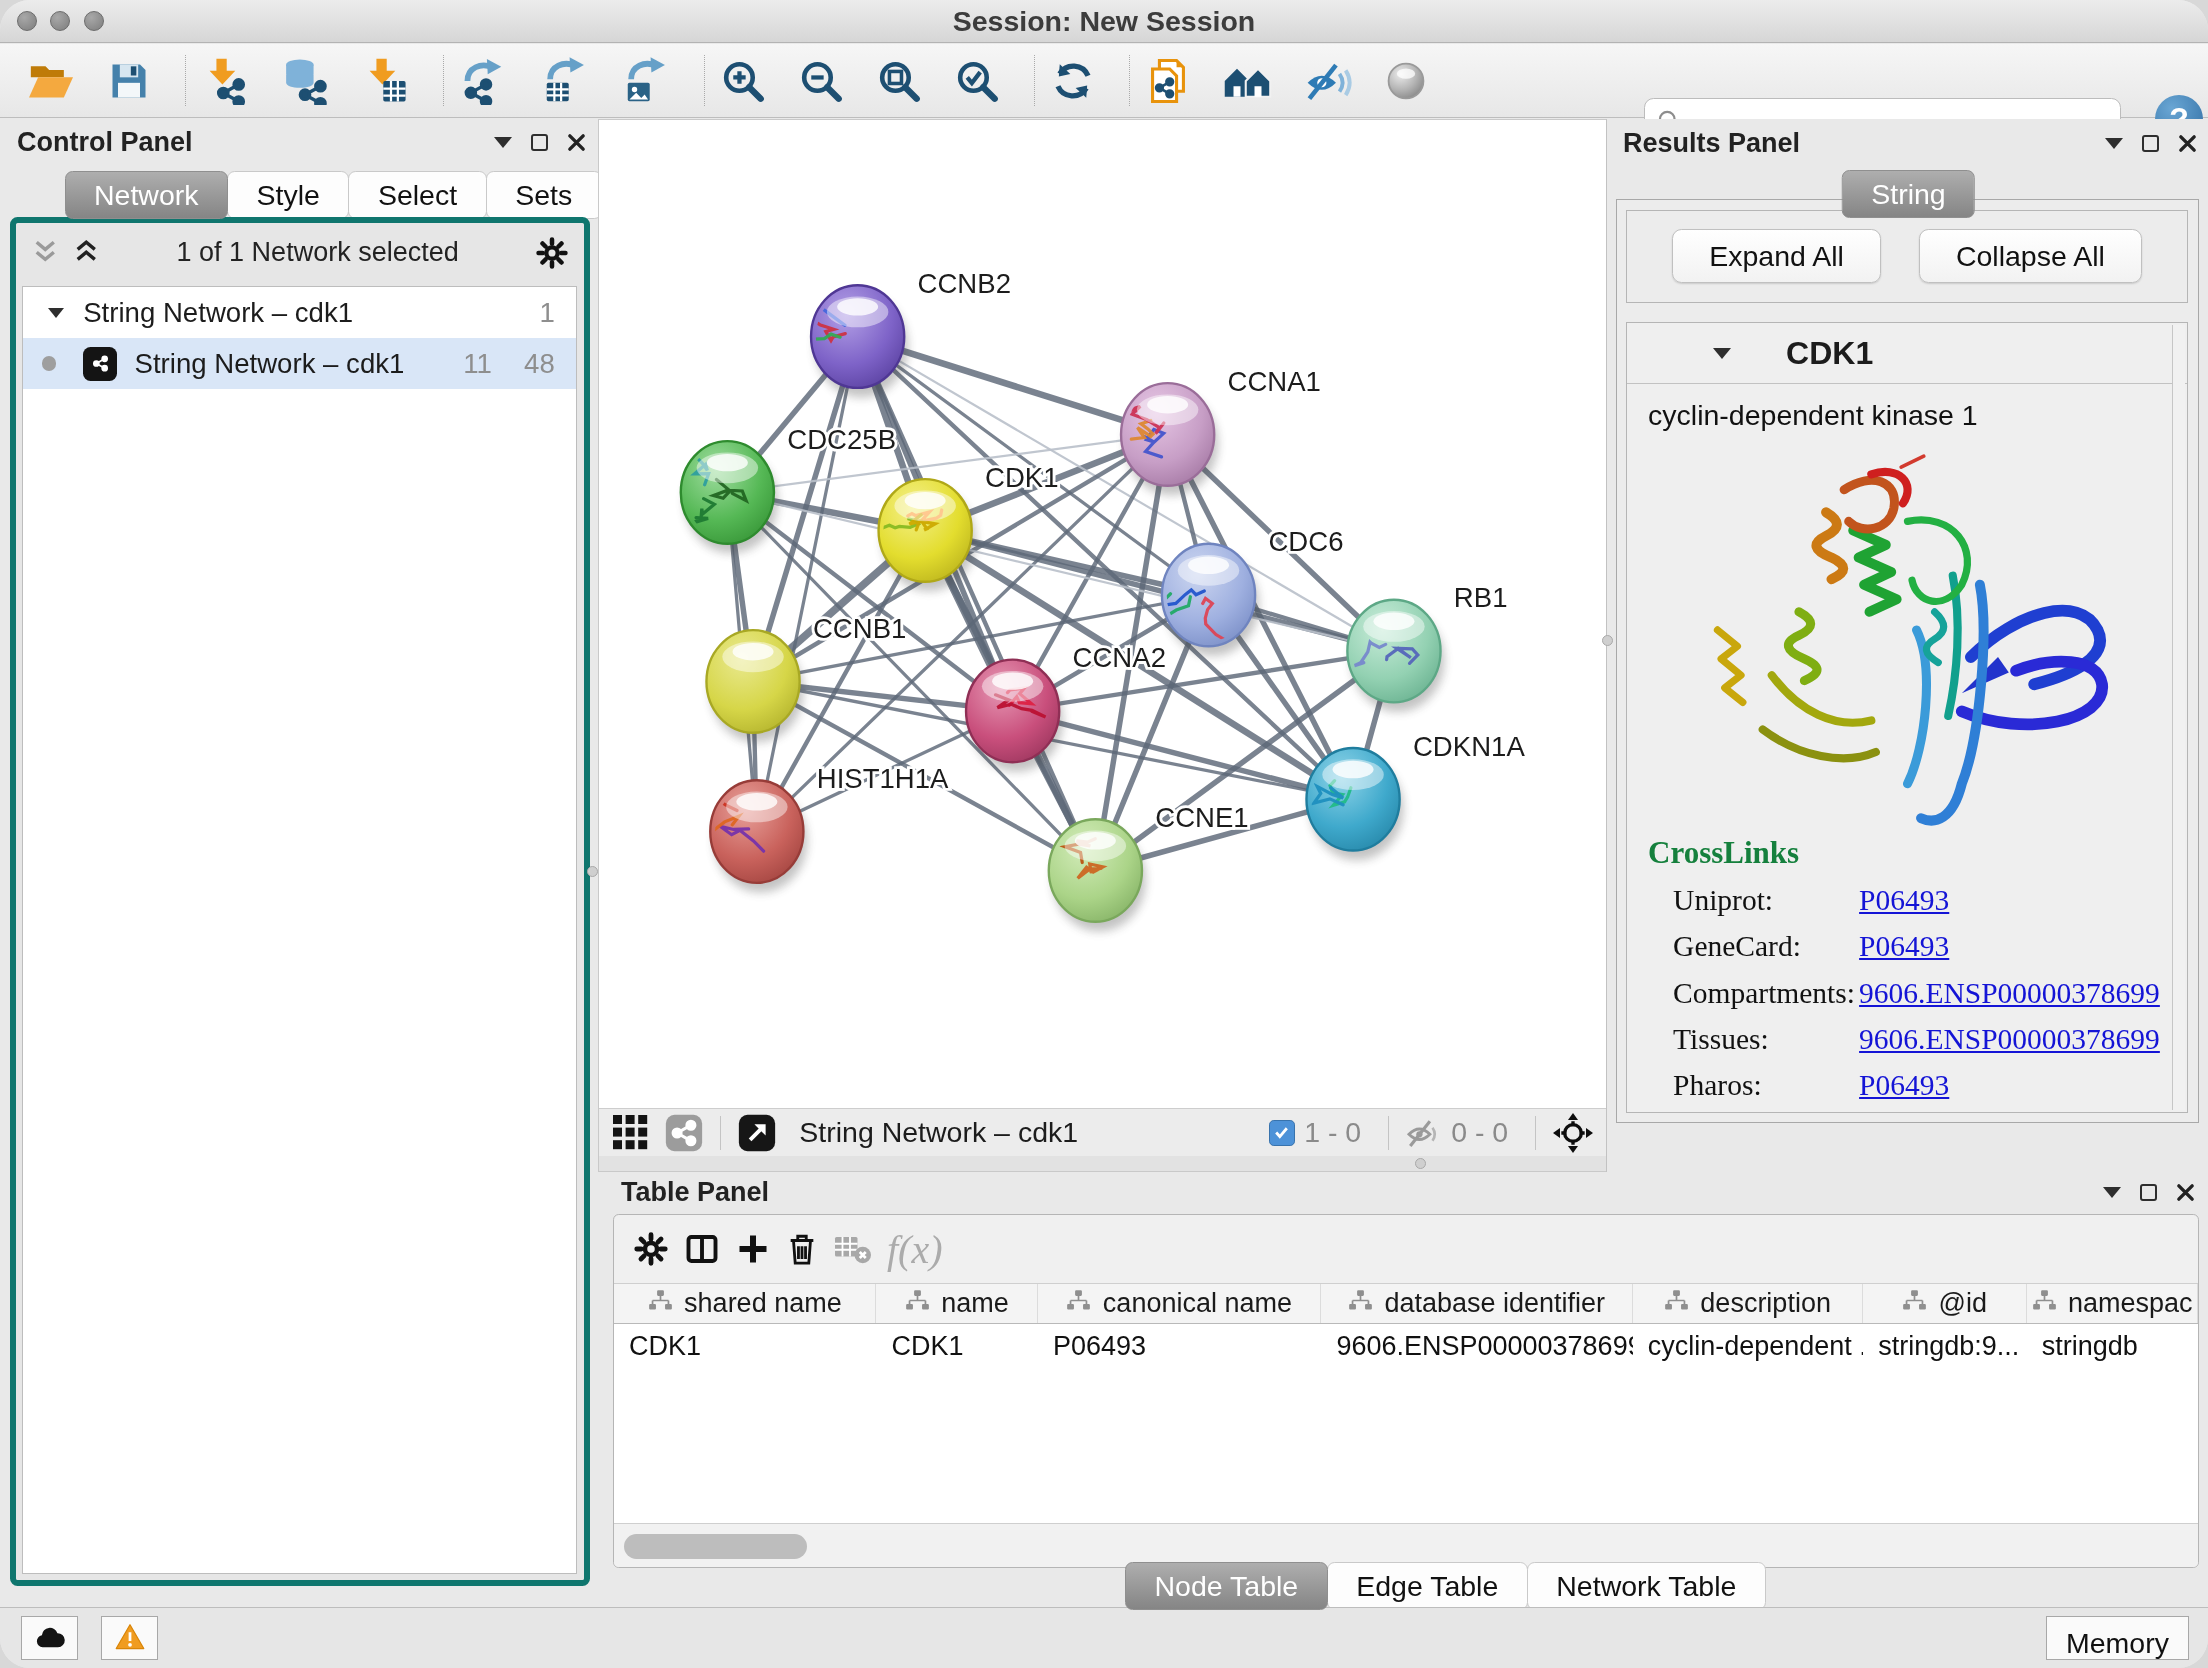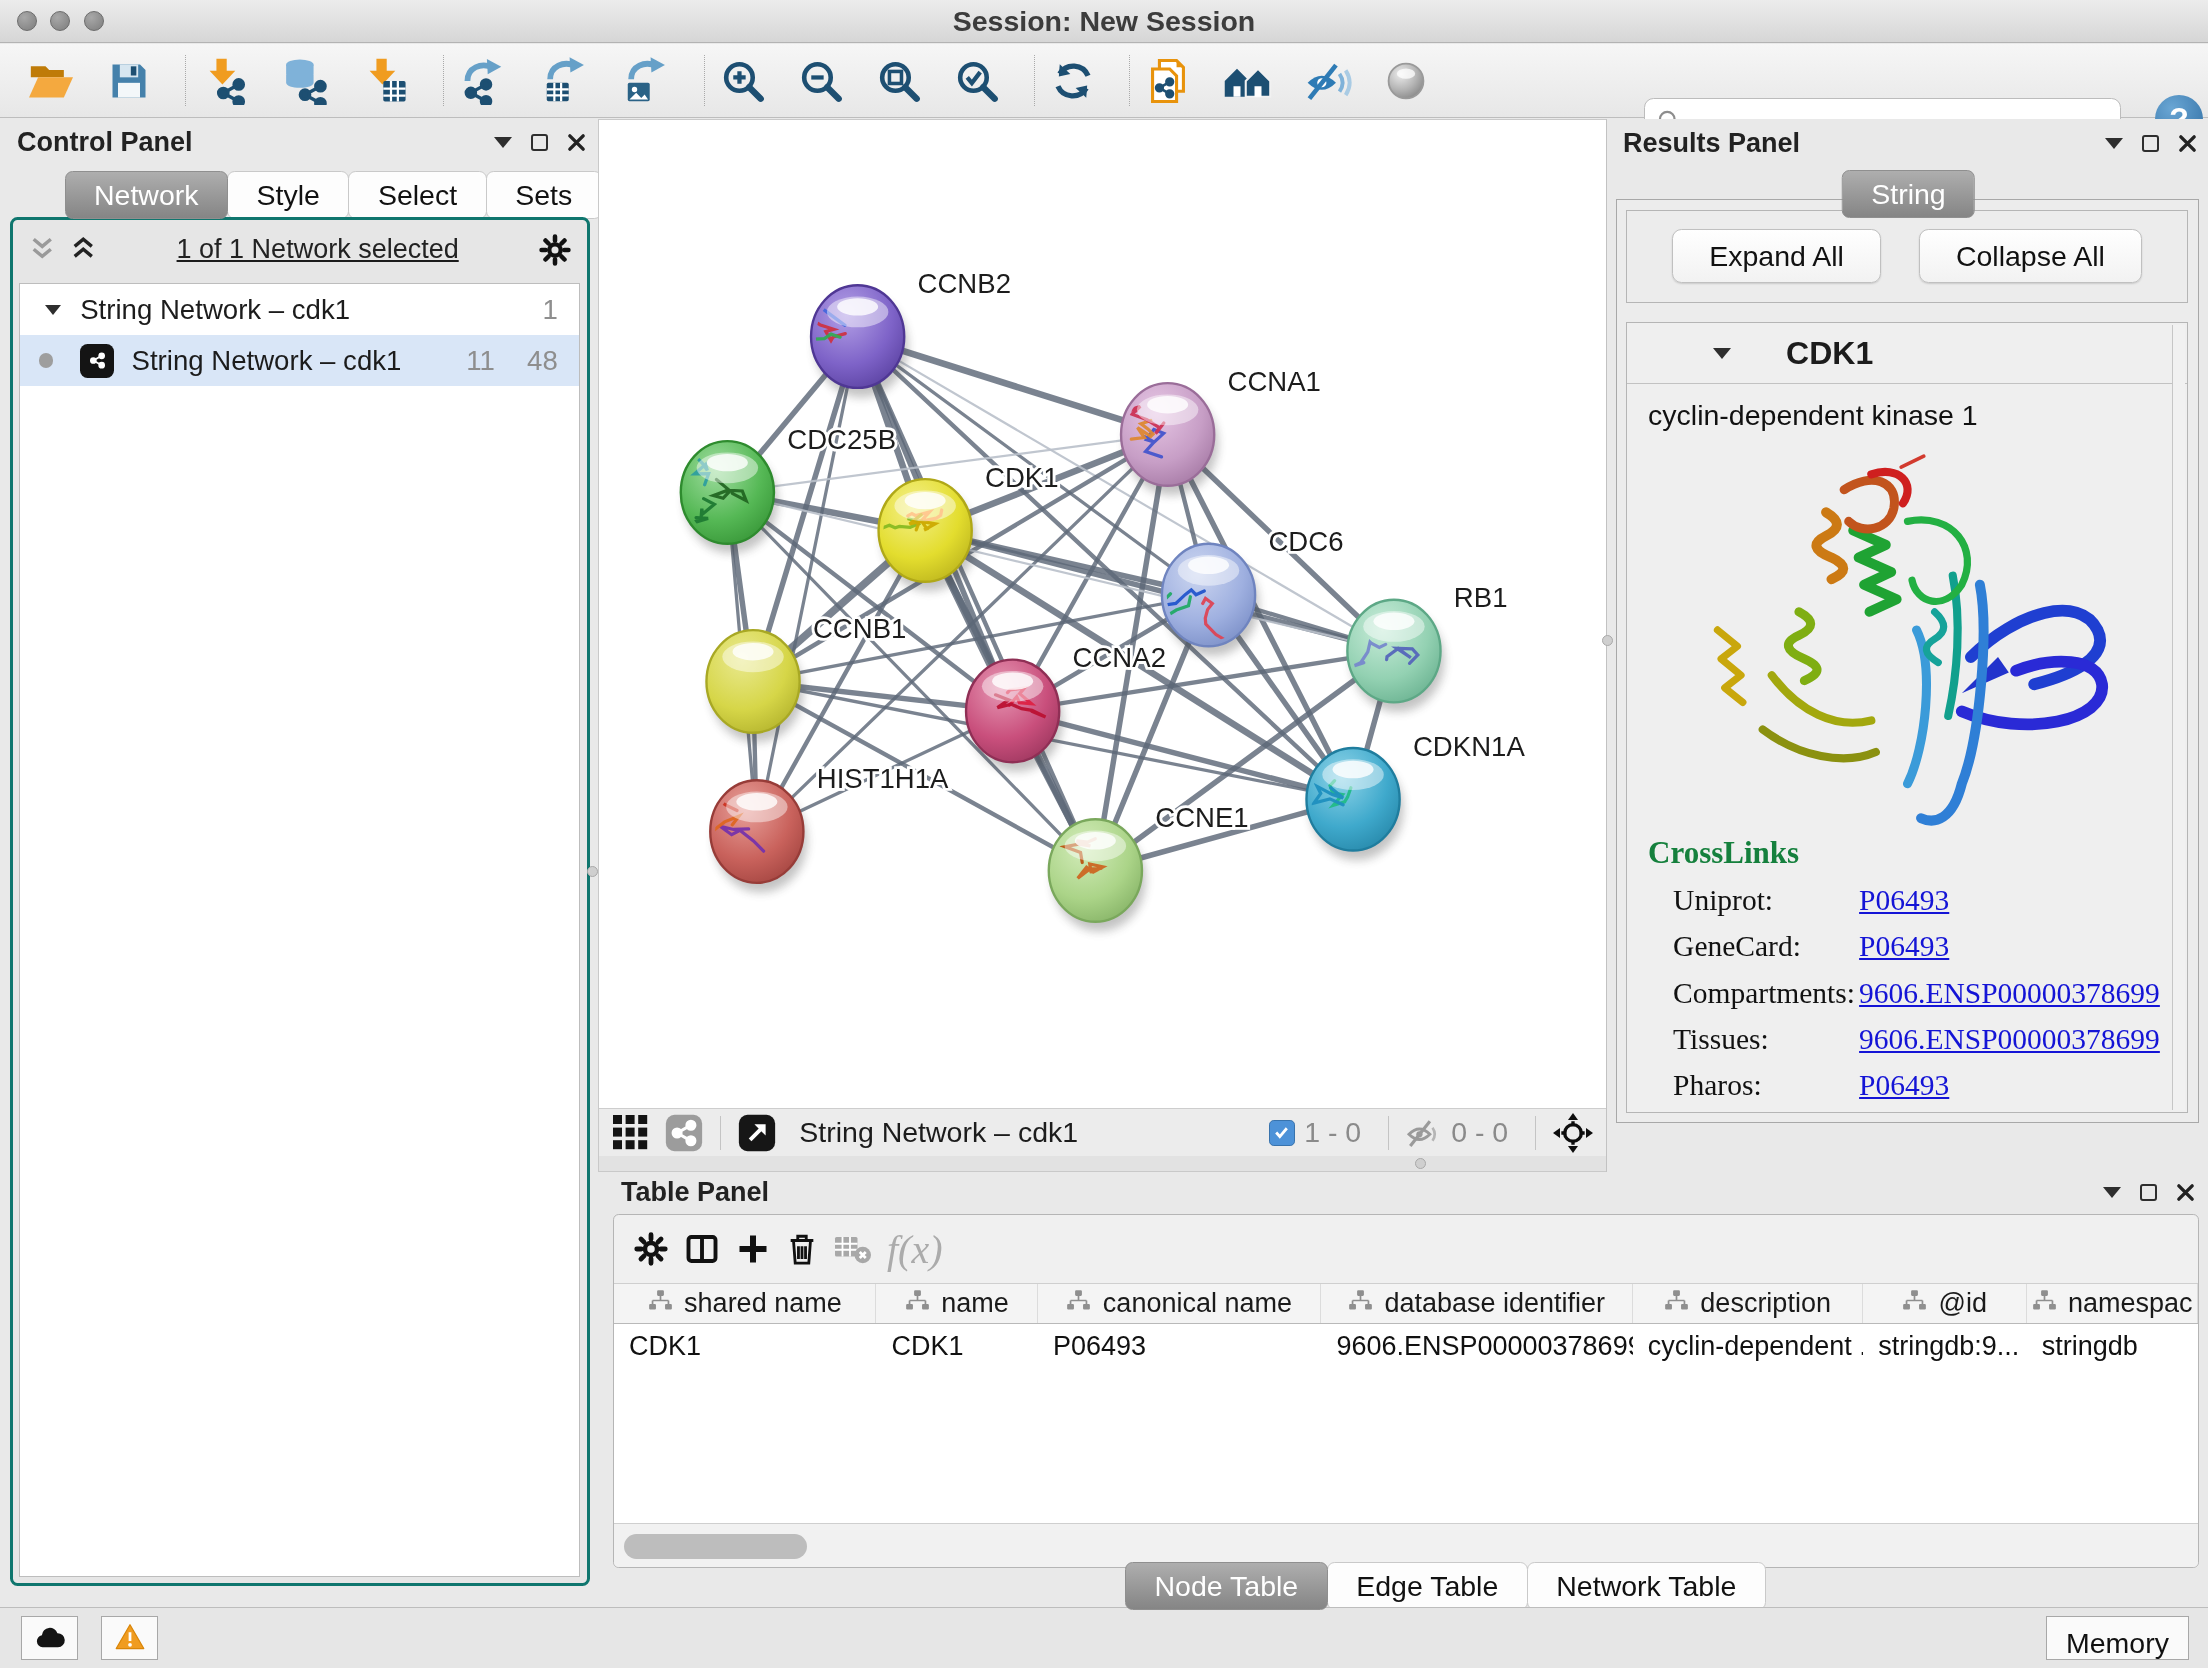--- a/index.html
+++ b/index.html
@@ -1,18 +1,18 @@
 <!DOCTYPE html>
 <html style="font-size:15px"><head>
 <meta charset="utf-8">
 <style>
   html,body{margin:0;padding:0;background:#d8d8d8;}
   *{box-sizing:border-box;}
   #root{position:relative;width:2208px;height:1668px;background:#e9e9e9;
-        font-family:"Liberation Sans",sans-serif;color:#1c1c1c;overflow:hidden;}
+        font-family:"Liberation Sans",sans-serif;color:#1c1c1c;overflow:hidden;border-radius:30px;}
   
   .titlebar{position:absolute;left:0;top:0;width:2208px;height:43px;
     background:linear-gradient(#ececec,#d6d6d6);border-bottom:1px solid #b3b3b3;}
   .titlebar .title{position:absolute;left:0;right:0;top:0;height:43px;line-height:43px;
     text-align:center;font-size:28.5px;font-weight:600;color:#3c3c3c;}
   .tlight{position:absolute;top:11.4px;width:20px;height:20px;border-radius:50%;
     background:radial-gradient(circle at 35% 30%,#a8a8a8,#7d7d7d);border:1px solid #6c6c6c;}
   
   .toolbar{position:absolute;left:0;top:44px;width:2208px;height:74px;
     background:linear-gradient(#f6f6f6,#e7e7e7);border-bottom:1px solid #bdbdbd;
@@ -33,22 +33,22 @@
   
   .control-panel{position:absolute;left:9.5px;top:122px;width:580px;height:1472px;}
   .cp-head{position:absolute;left:7.6px;top:0;right:3.8px;height:40px;display:flex;
     align-items:center;justify-content:space-between;}
   .tabs{position:absolute;display:flex;}
   .tab{height:48px;padding:0 28.5px;display:flex;align-items:center;justify-content:center;
     font-size:28.5px;background:#fdfdfd;border:1px solid #c9c9c9;border-radius:7.6px;
     margin-right:-1px;color:#111;}
   .tab.selected{background:linear-gradient(#aeaeae,#858585);color:#fff;border-color:#8f8f8f;z-index:2;}
   .cp-tabs{left:55px;top:49px;}
-  .cp-box{position:absolute;left:0;top:95px;right:0;bottom:7.6px;border:3px solid #0f766e;
-    border-radius:7.6px;background:#e6e6e6;text-decoration:underline;}
+  .cp-box{position:absolute;left:0;top:95px;right:0;bottom:7.6px;border:6px solid #0f766e;
+    border-radius:7.6px;background:#e6e6e6;}
   .cp-subheader{height:59px;display:flex;align-items:center;padding:0 15px;}
   .cp-substatus{flex:1;text-align:center;font-size:27px;color:#222;}
   .cp-list{position:absolute;left:6.7px;right:6.7px;top:63px;bottom:6.7px;background:#fff;
     border:1px solid #bdbdbd;}
   .tree-row{height:51px;display:flex;align-items:center;font-size:27.6px;position:relative;}
   .tree-num{color:#8e8e8e;}
   .row-sel{background:#d9e6f7;}
   .share-badge{width:34px;height:34px;border-radius:7.6px;background:#141414;display:flex;
     align-items:center;justify-content:center;}
   .dot-gray{width:14.3px;height:14.3px;border-radius:50%;background:#9e9e9e;}

